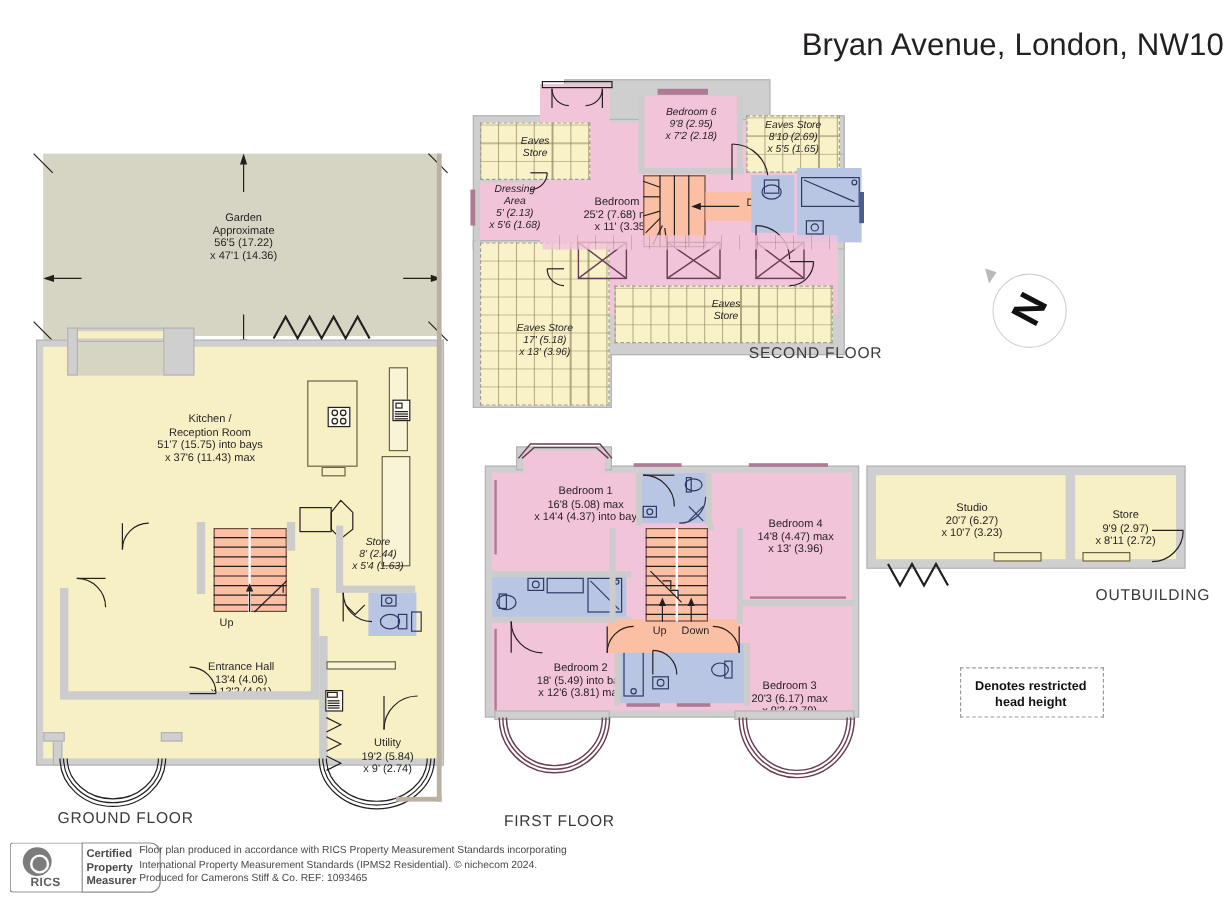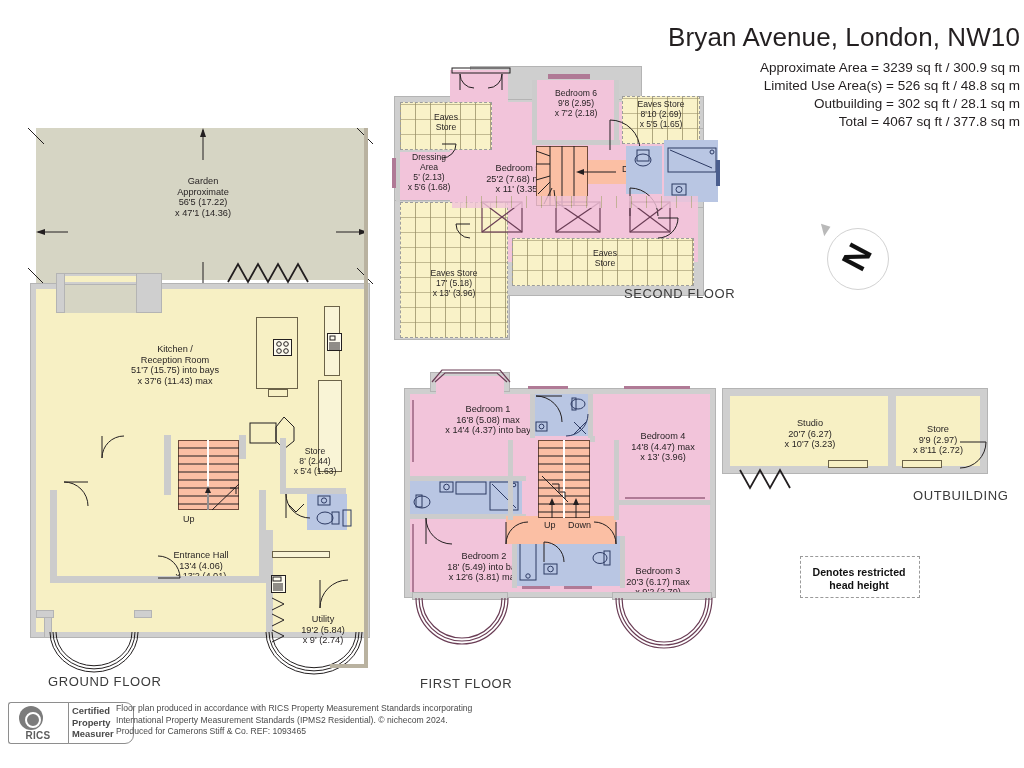--- a/index.html
+++ b/index.html
@@ -10,21 +10,21 @@
   #header{right:4px;top:22px;text-align:right;}
   #title{font-size:26px;letter-spacing:.1px;color:#231f20;white-space:nowrap;}
   .areaLine{font-size:13.5px;line-height:18px;color:#231f20;white-space:nowrap;}
   #ident{font-size:10px;margin-top:5px;color:#333;white-space:nowrap;}
   
   .floorCap{font-size:13px;letter-spacing:.6px;color:#3a3a3a;white-space:nowrap;}
   
   .rt{position:absolute;text-align:center;font-size:9.2px;line-height:10.6px;
       color:#231f20;white-space:nowrap;}
   .rt .nm{display:block;}
-  .tiny{font-size:8.6px;line-height:10px;}
+  .tiny{font-size:8.6px;line-height:10px;font-style:italic;}
   .updown{position:absolute;font-size:9px;color:#231f20;}
   
   #legendBox{left:800px;top:556px;width:118px;height:40px;
      border:1.4px dashed #9a9a9a;background:#fff;}
   #legendTxt{left:800px;top:566px;width:118px;text-align:center;
      font-size:10.6px;font-weight:bold;line-height:13px;color:#111;}
   
   #compass{left:827px;top:228px;width:60px;height:60px;border-radius:50%;
      border:1.6px solid #d2d2d2;background:#fff;}
   #compassN{position:absolute;left:838px;top:238px;width:38px;height:38px;
@@ -71,26 +71,20 @@
   .dl{fill:none;stroke:#231f20;stroke-width:1;}
   .dlB{fill:none;stroke:#2d3a63;stroke-width:1;}
   .dlP{fill:none;stroke:#6a3d55;stroke-width:1.2;}
   .dim{stroke:#231f20;stroke-width:1;fill:none;}
 </style>
 </head>
 <body>
 
 <div class="abs" id="header">
   <div id="title">Bryan Avenue, London, NW10</div>
-  <div style="margin-top:6px">
-    <div class="areaLine">Approximate Area = 3239 sq ft / 300.9 sq m</div>
-    <div class="areaLine">Limited Use Area(s) = 526 sq ft / 48.8 sq m</div>
-    <div class="areaLine">Outbuilding = 302 sq ft / 28.1 sq m</div>
-    <div class="areaLine">Total = 4067 sq ft / 377.8 sq m</div>
-  </div>
 </div>
 
 <div class="abs" id="compass"></div>
 <div id="compassPtr"></div>
 <div id="compassN">N</div>
 
 <div class="abs" id="legendBox"></div>
 <div class="abs" id="legendTxt">
   <span>Denotes restricted</span><br>
   <span>head height</span>

